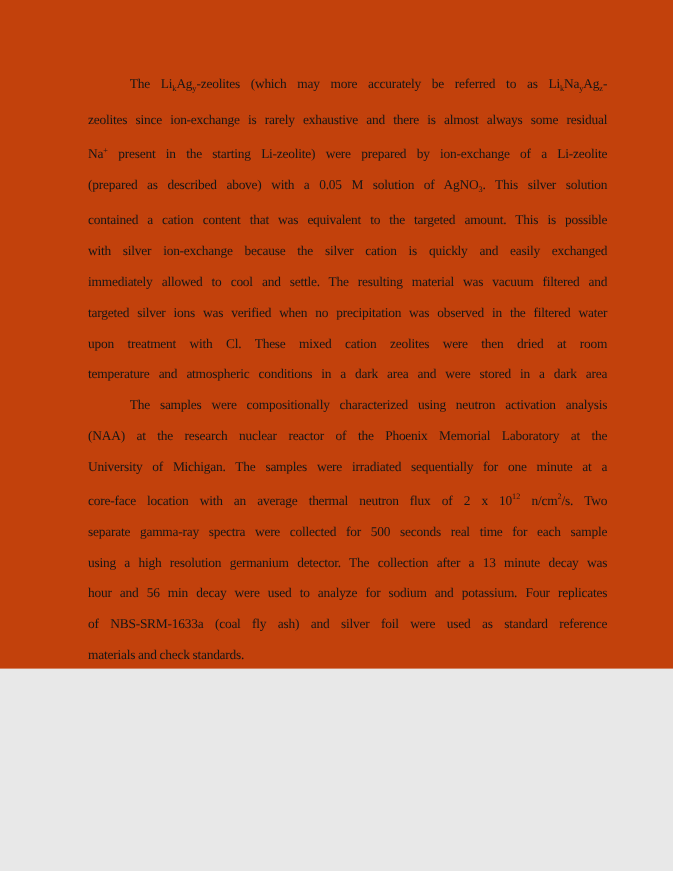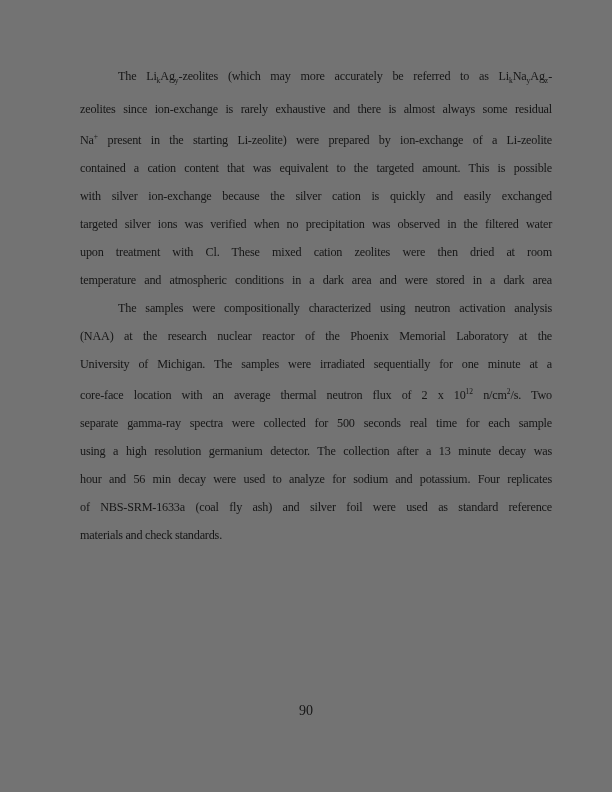--- a/index.html
+++ b/index.html
@@ -3,22 +3,22 @@
 <meta charset="utf-8">
 <style>
   html, body {
     margin: 0;
     padding: 0;
     background: #e8e8e8;
   }
   .page {
     position: relative;
     width: 612px;
-    height: 792px;
-    background: #737373;
+    height: 608px;
+    background: #c2410c;
     overflow: hidden;
     font-family: "Liberation Serif", "DejaVu Serif", serif;
     color: #161616;
   }
   .doc {
     position: absolute;
     left: 80px;
     top: 62px;
     width: 472px;
   }
@@ -61,22 +61,24 @@
   }
 </style>
 </head>
 <body>
 
 <div class="page">
   <div class="doc" id="doc">
       <div class="line indent"><span>The Li</span><span class="sub">k</span><span>Ag</span><span class="sub">y</span><span>-zeolites (which may more accurately be referred to as Li</span><span class="sub">k</span><span>Na</span><span class="sub">y</span><span>Ag</span><span class="sub">z</span><span>-</span></div>
       <div class="line"><span>zeolites since ion-exchange is rarely exhaustive and there is almost always some residual</span></div>
       <div class="line"><span>Na</span><span class="sup">+</span><span> present in the starting Li-zeolite) were prepared by ion-exchange of a Li-zeolite</span></div>
+      <div class="line"><span>(prepared as described above) with a 0.05 M solution of AgNO</span><span class="sub">3</span><span>. This silver solution</span></div>
       <div class="line"><span>contained a cation content that was equivalent to the targeted amount. This is possible</span></div>
       <div class="line"><span>with silver ion-exchange because the silver cation is quickly and easily exchanged</span></div>
+      <div class="line"><span>immediately allowed to cool and settle. The resulting material was vacuum filtered and</span></div>
       <div class="line"><span>targeted silver ions was verified when no precipitation was observed in the filtered water</span></div>
       <div class="line"><span>upon treatment with Cl. These mixed cation zeolites were then dried at room</span></div>
       <div class="line"><span>temperature and atmospheric conditions in a dark area and were stored in a dark area</span></div>
       <div class="line indent"><span>The samples were compositionally characterized using neutron activation analysis</span></div>
       <div class="line"><span>(NAA) at the research nuclear reactor of the Phoenix Memorial Laboratory at the</span></div>
       <div class="line"><span>University of Michigan. The samples were irradiated sequentially for one minute at a</span></div>
       <div class="line"><span>core-face location with an average thermal neutron flux of 2 x 10</span><span class="sup">12</span><span> n/cm</span><span class="sup">2</span><span>/s. Two</span></div>
       <div class="line"><span>separate gamma-ray spectra were collected for 500 seconds real time for each sample</span></div>
       <div class="line"><span>using a high resolution germanium detector. The collection after a 13 minute decay was</span></div>
       <div class="line"><span>hour and 56 min decay were used to analyze for sodium and potassium. Four replicates</span></div>

